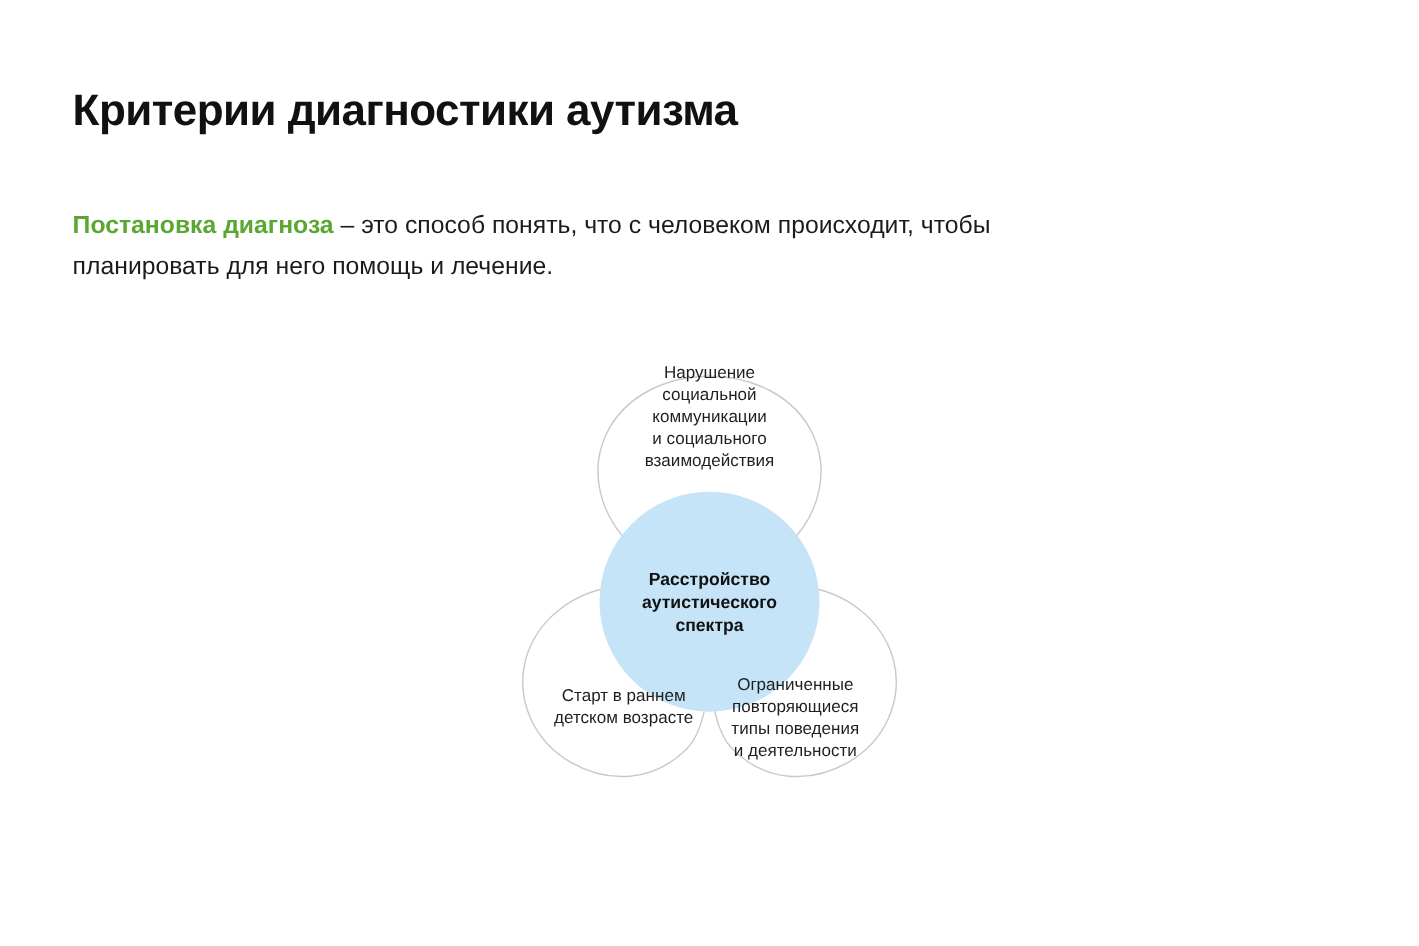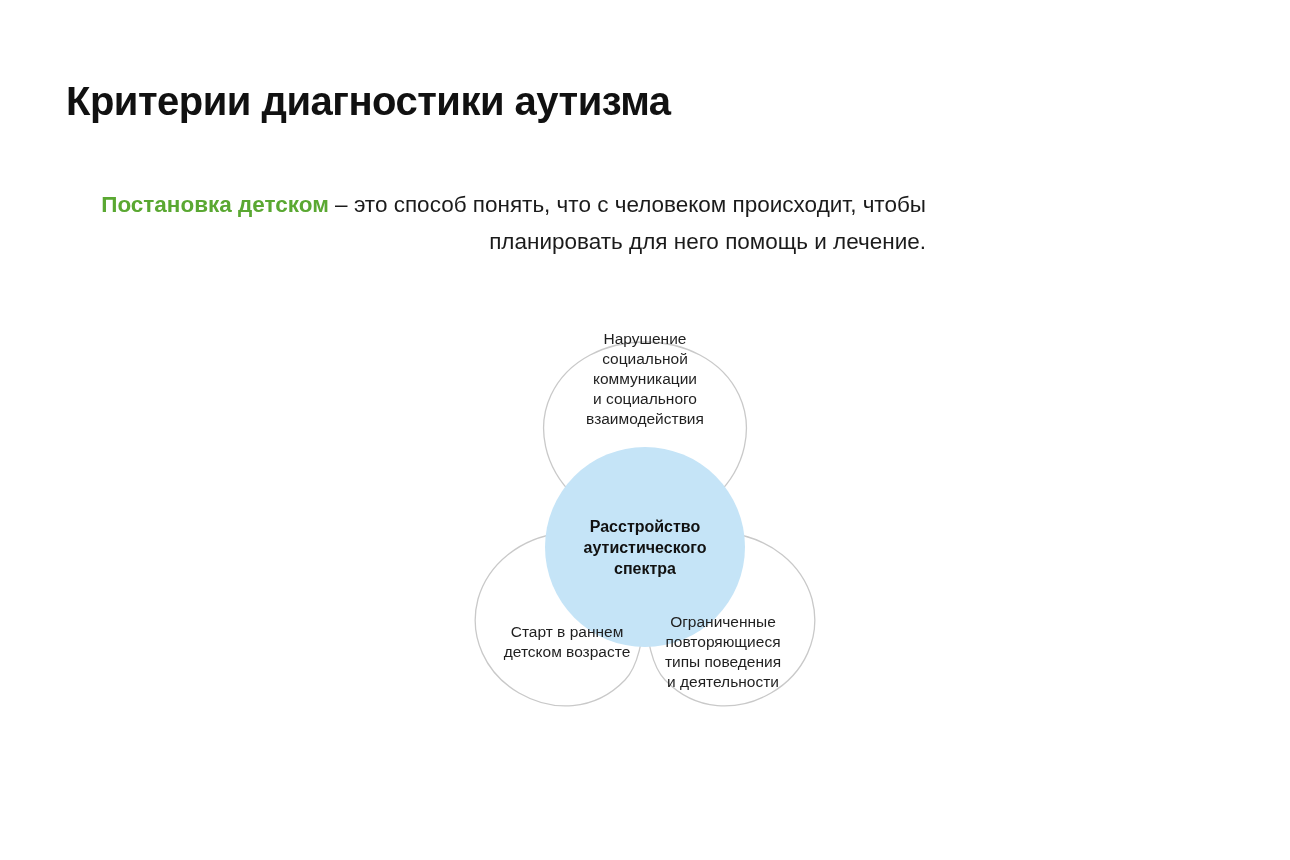--- a/index.html
+++ b/index.html
@@ -13,21 +13,20 @@
     position: relative;
     font-family: "Liberation Sans", sans-serif;
     color: #1a1a1a;
     overflow: hidden;
   }
 
   .slide {
     position: absolute;
     inset: 0;
     background: #ffffff;
-    text-align: right;
   }
 
   .page-title {
     position: absolute;
     left: 66px;
     top: 52px;
     font-size: 40px;
     font-weight: bold;
     letter-spacing: -0.5px;
     color: #111111;
@@ -74,21 +73,21 @@
   }
 </style>
 </head>
 <body>
 
 <div class="slide">
 
   <h1 class="page-title">Критерии диагностики аутизма</h1>
 
   <p class="lede">
-    <span class="accent">Постановка детском</span><span> – это способ понять, что с человеком происходит, чтобы планировать для него помощь и лечение.</span>
+    <span class="accent">Постановка диагноза</span><span> – это способ понять, что с человеком происходит, чтобы планировать для него помощь и лечение.</span>
   </p>
 
   <div class="diagram">
     <svg width="600" height="500" viewBox="0 0 600 500" xmlns="http://www.w3.org/2000/svg">
 
       <path d="M 300 280
                C 300 280, 258 262, 229 234
                C 199 205, 191 165, 206 133
                C 223 97, 262 80, 300 80
                C 338 80, 377 97, 394 133

